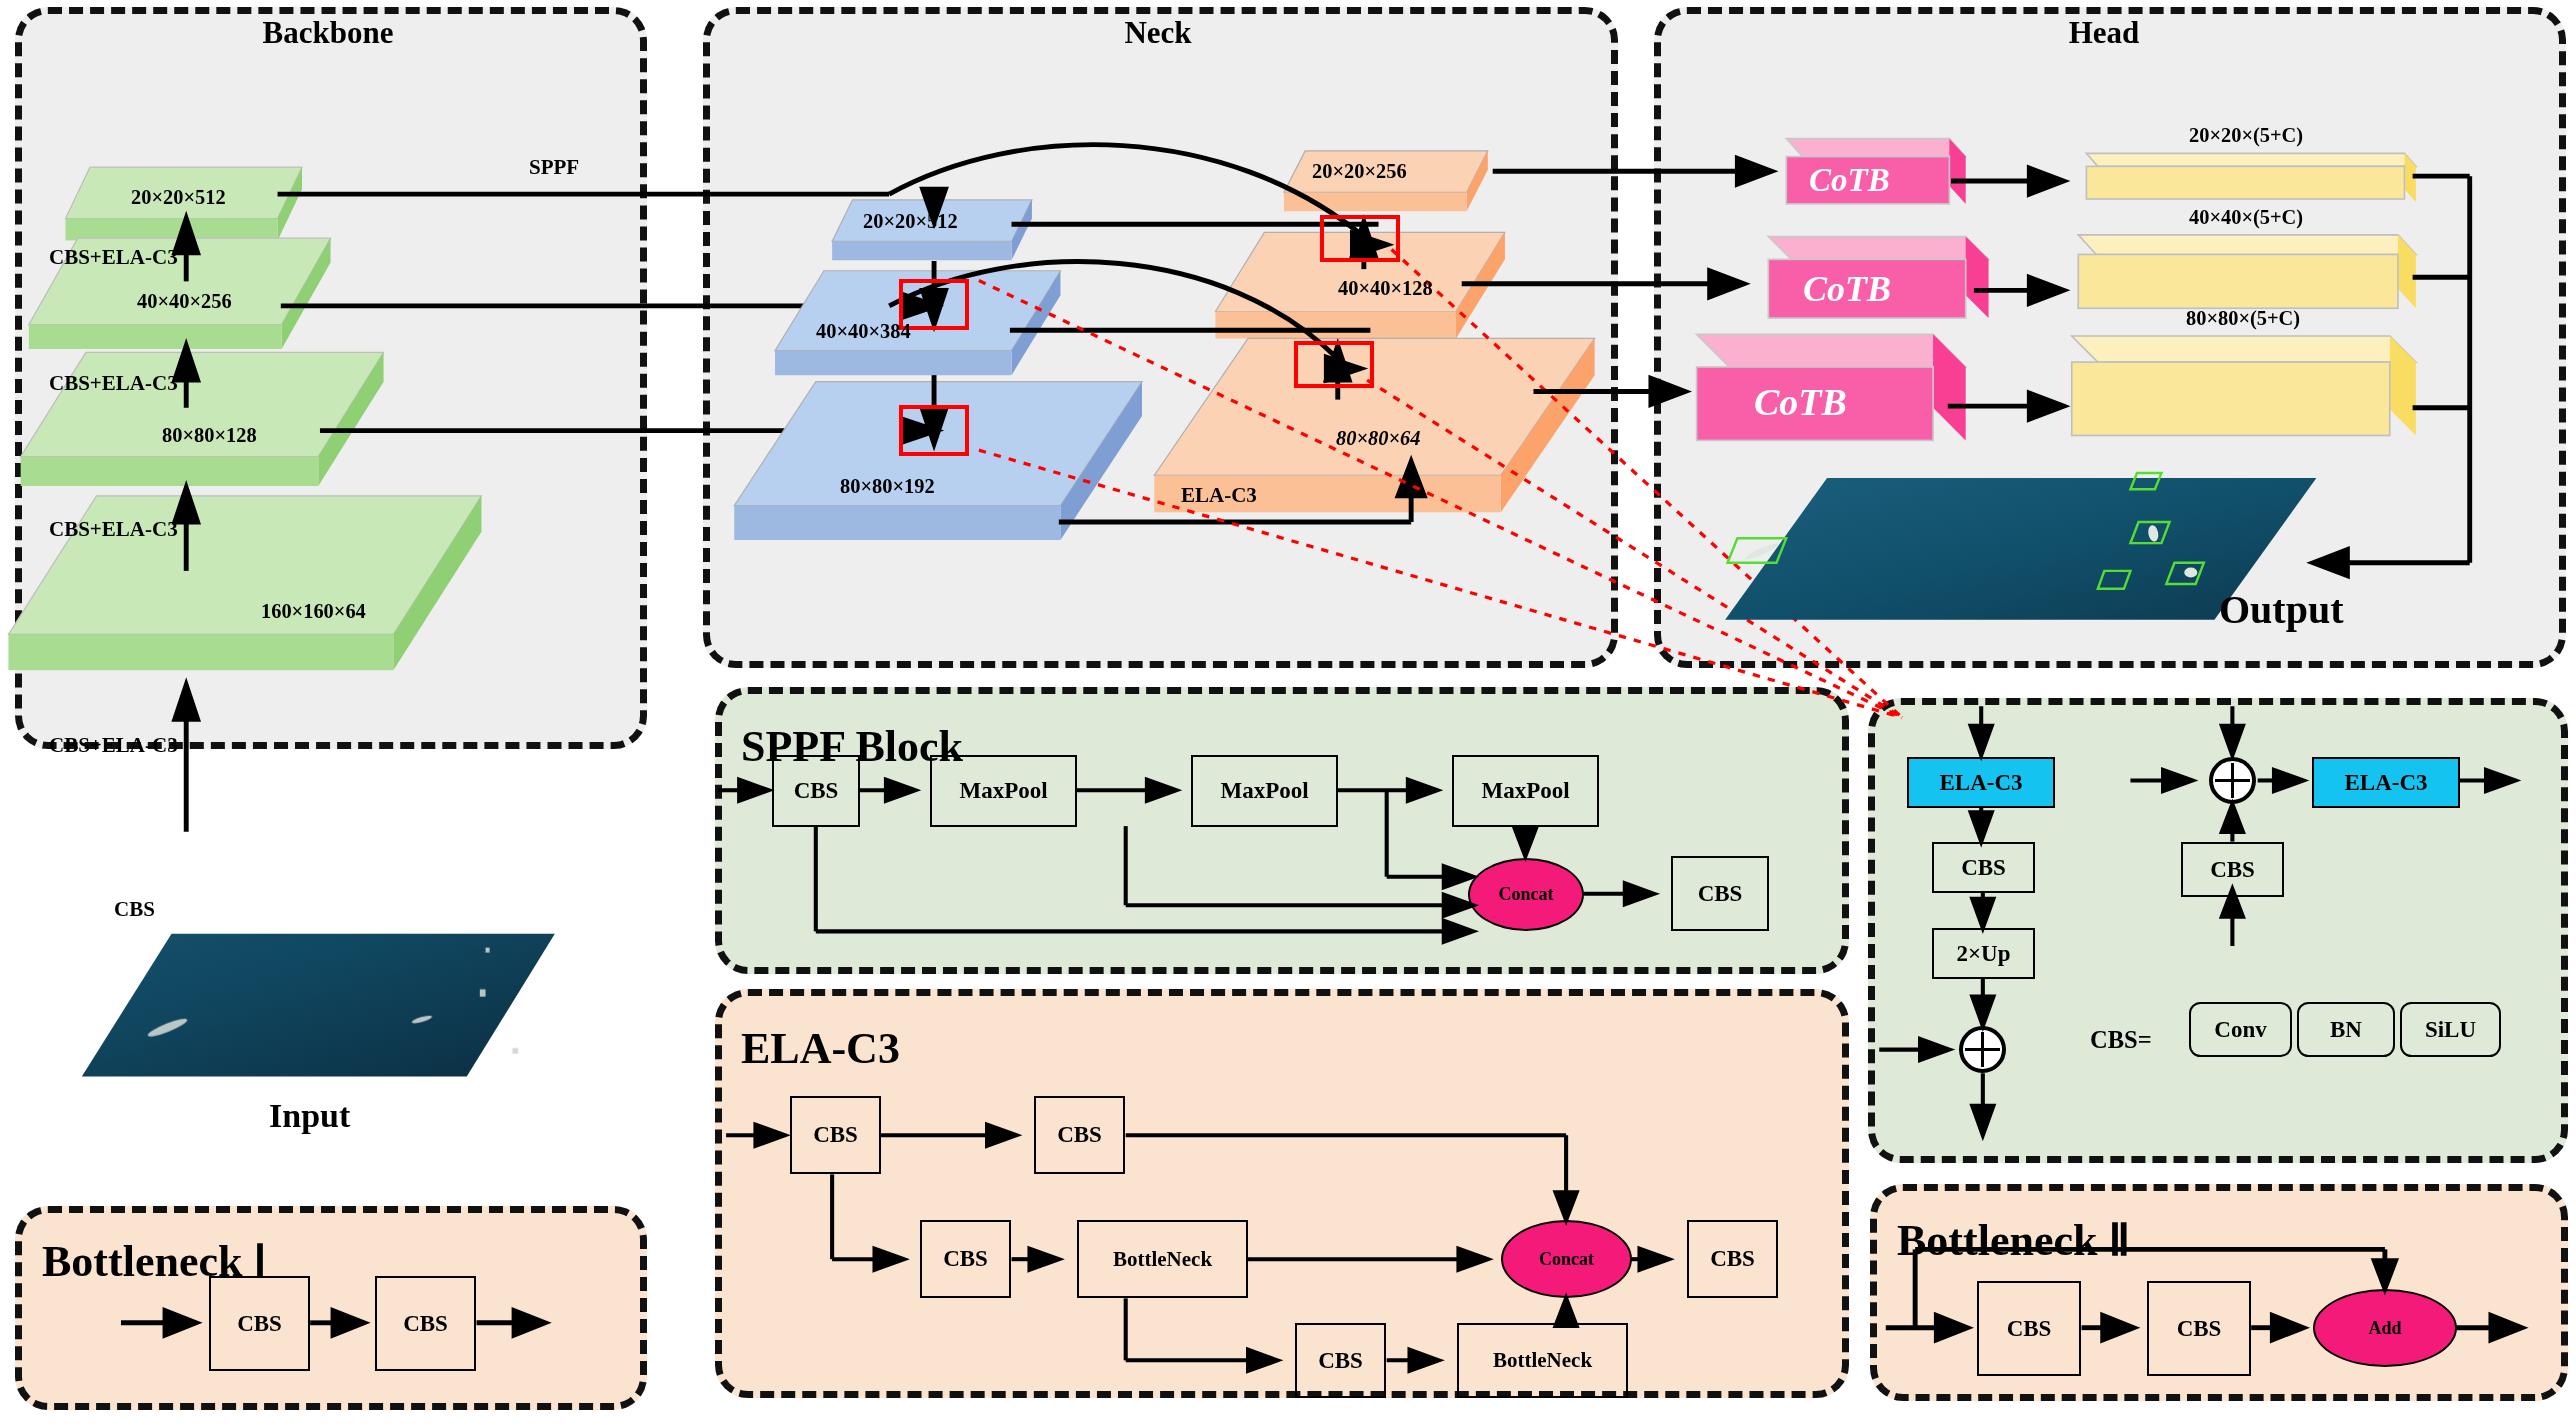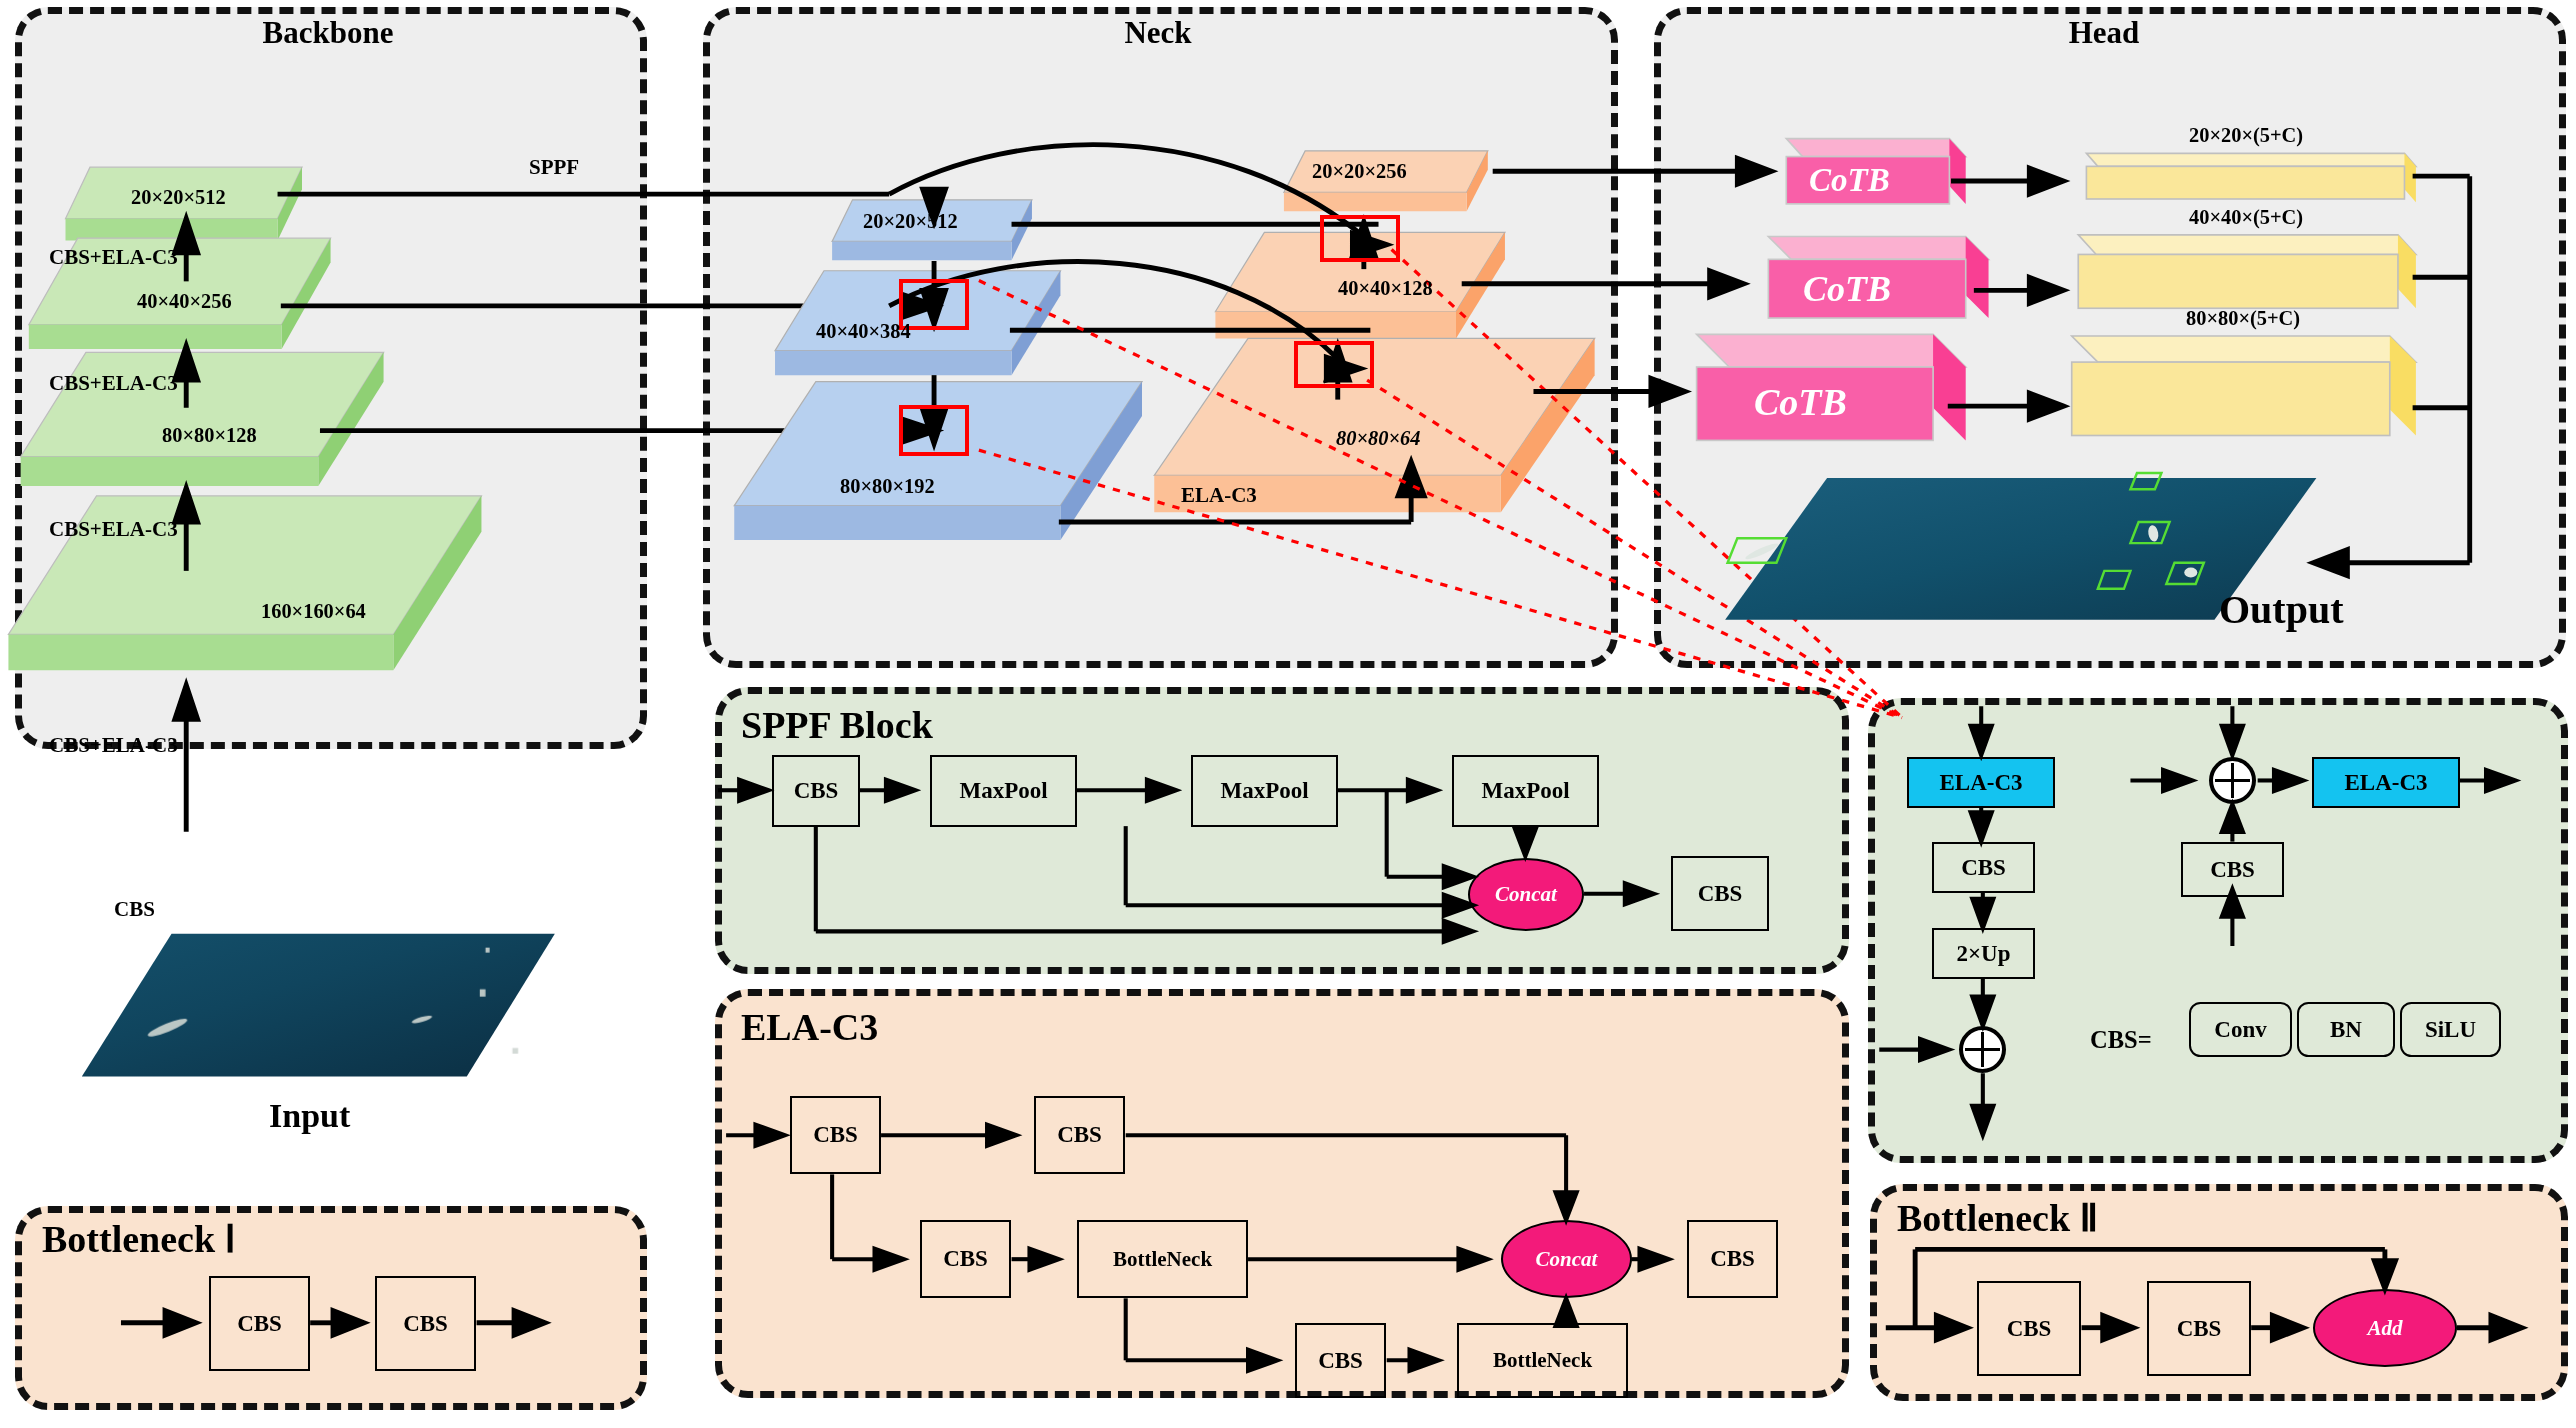--- a/index.html
+++ b/index.html
@@ -4,30 +4,30 @@
 <style>
   html,body{margin:0;padding:0;background:#ffffff;}
   body{width:2576px;height:1428px;position:relative;
        font-family:"Liberation Serif", serif;}
   .panel{position:absolute;border:7.3px dashed #111;border-radius:33px;box-sizing:border-box;}
   .p-gray{background:#eeeeee;}
   .p-green{background:#dfe9d8;}
   .p-peach{background:#fae3cf;}
   .panel-title{position:absolute;font-weight:bold;color:#000;white-space:nowrap;}
   .big-title{font-size:31px;}
-  .sub-title{font-size:38px;}
+  .sub-title{font-size:44px;margin-top:18px;}
   .lbl{position:absolute;white-space:nowrap;color:#000;font-size:21px;font-weight:bold;}
   .slabtxt{position:absolute;z-index:6;font-size:20.4px;font-weight:bold;color:#000;white-space:nowrap;}
   .box{position:absolute;background:transparent;border:2.4px solid #000;
        display:flex;align-items:center;justify-content:center;
        font-size:23px;font-weight:bold;color:#000;box-sizing:border-box;}
   .box.rounded{border-radius:11.4px;}
   .ellipse{position:absolute;background:#f31a7a;border:2.4px solid #000;border-radius:50%;
            display:flex;align-items:center;justify-content:center;
-           font-size:21px;font-weight:bold;color:#ffffff;box-sizing:border-box;font-style:italic;}
+           font-size:18px;font-weight:bold;color:#000000;box-sizing:border-box;}
   .cyanbox{background:#14c3f0;}
   svg.ov{position:absolute;left:0;top:0;width:2576px;height:1428px;pointer-events:none;}
   .redbox{position:absolute;border:4.9px solid #ff0000;box-sizing:border-box;background:transparent;}
   .plus{position:absolute;border:4.1px solid #000;border-radius:50%;background:#fff;box-sizing:border-box;}
   .plus:before,.plus:after{content:"";position:absolute;background:#000;}
   .plus:before{left:50%;top:1.6px;width:3.3px;height:calc(100% - 3.3px);margin-left:-1.6px;}
   .plus:after{top:50%;left:1.6px;height:3.3px;width:calc(100% - 3.3px);margin-top:-1.6px;}
 </style>
 </head>
 <body>

